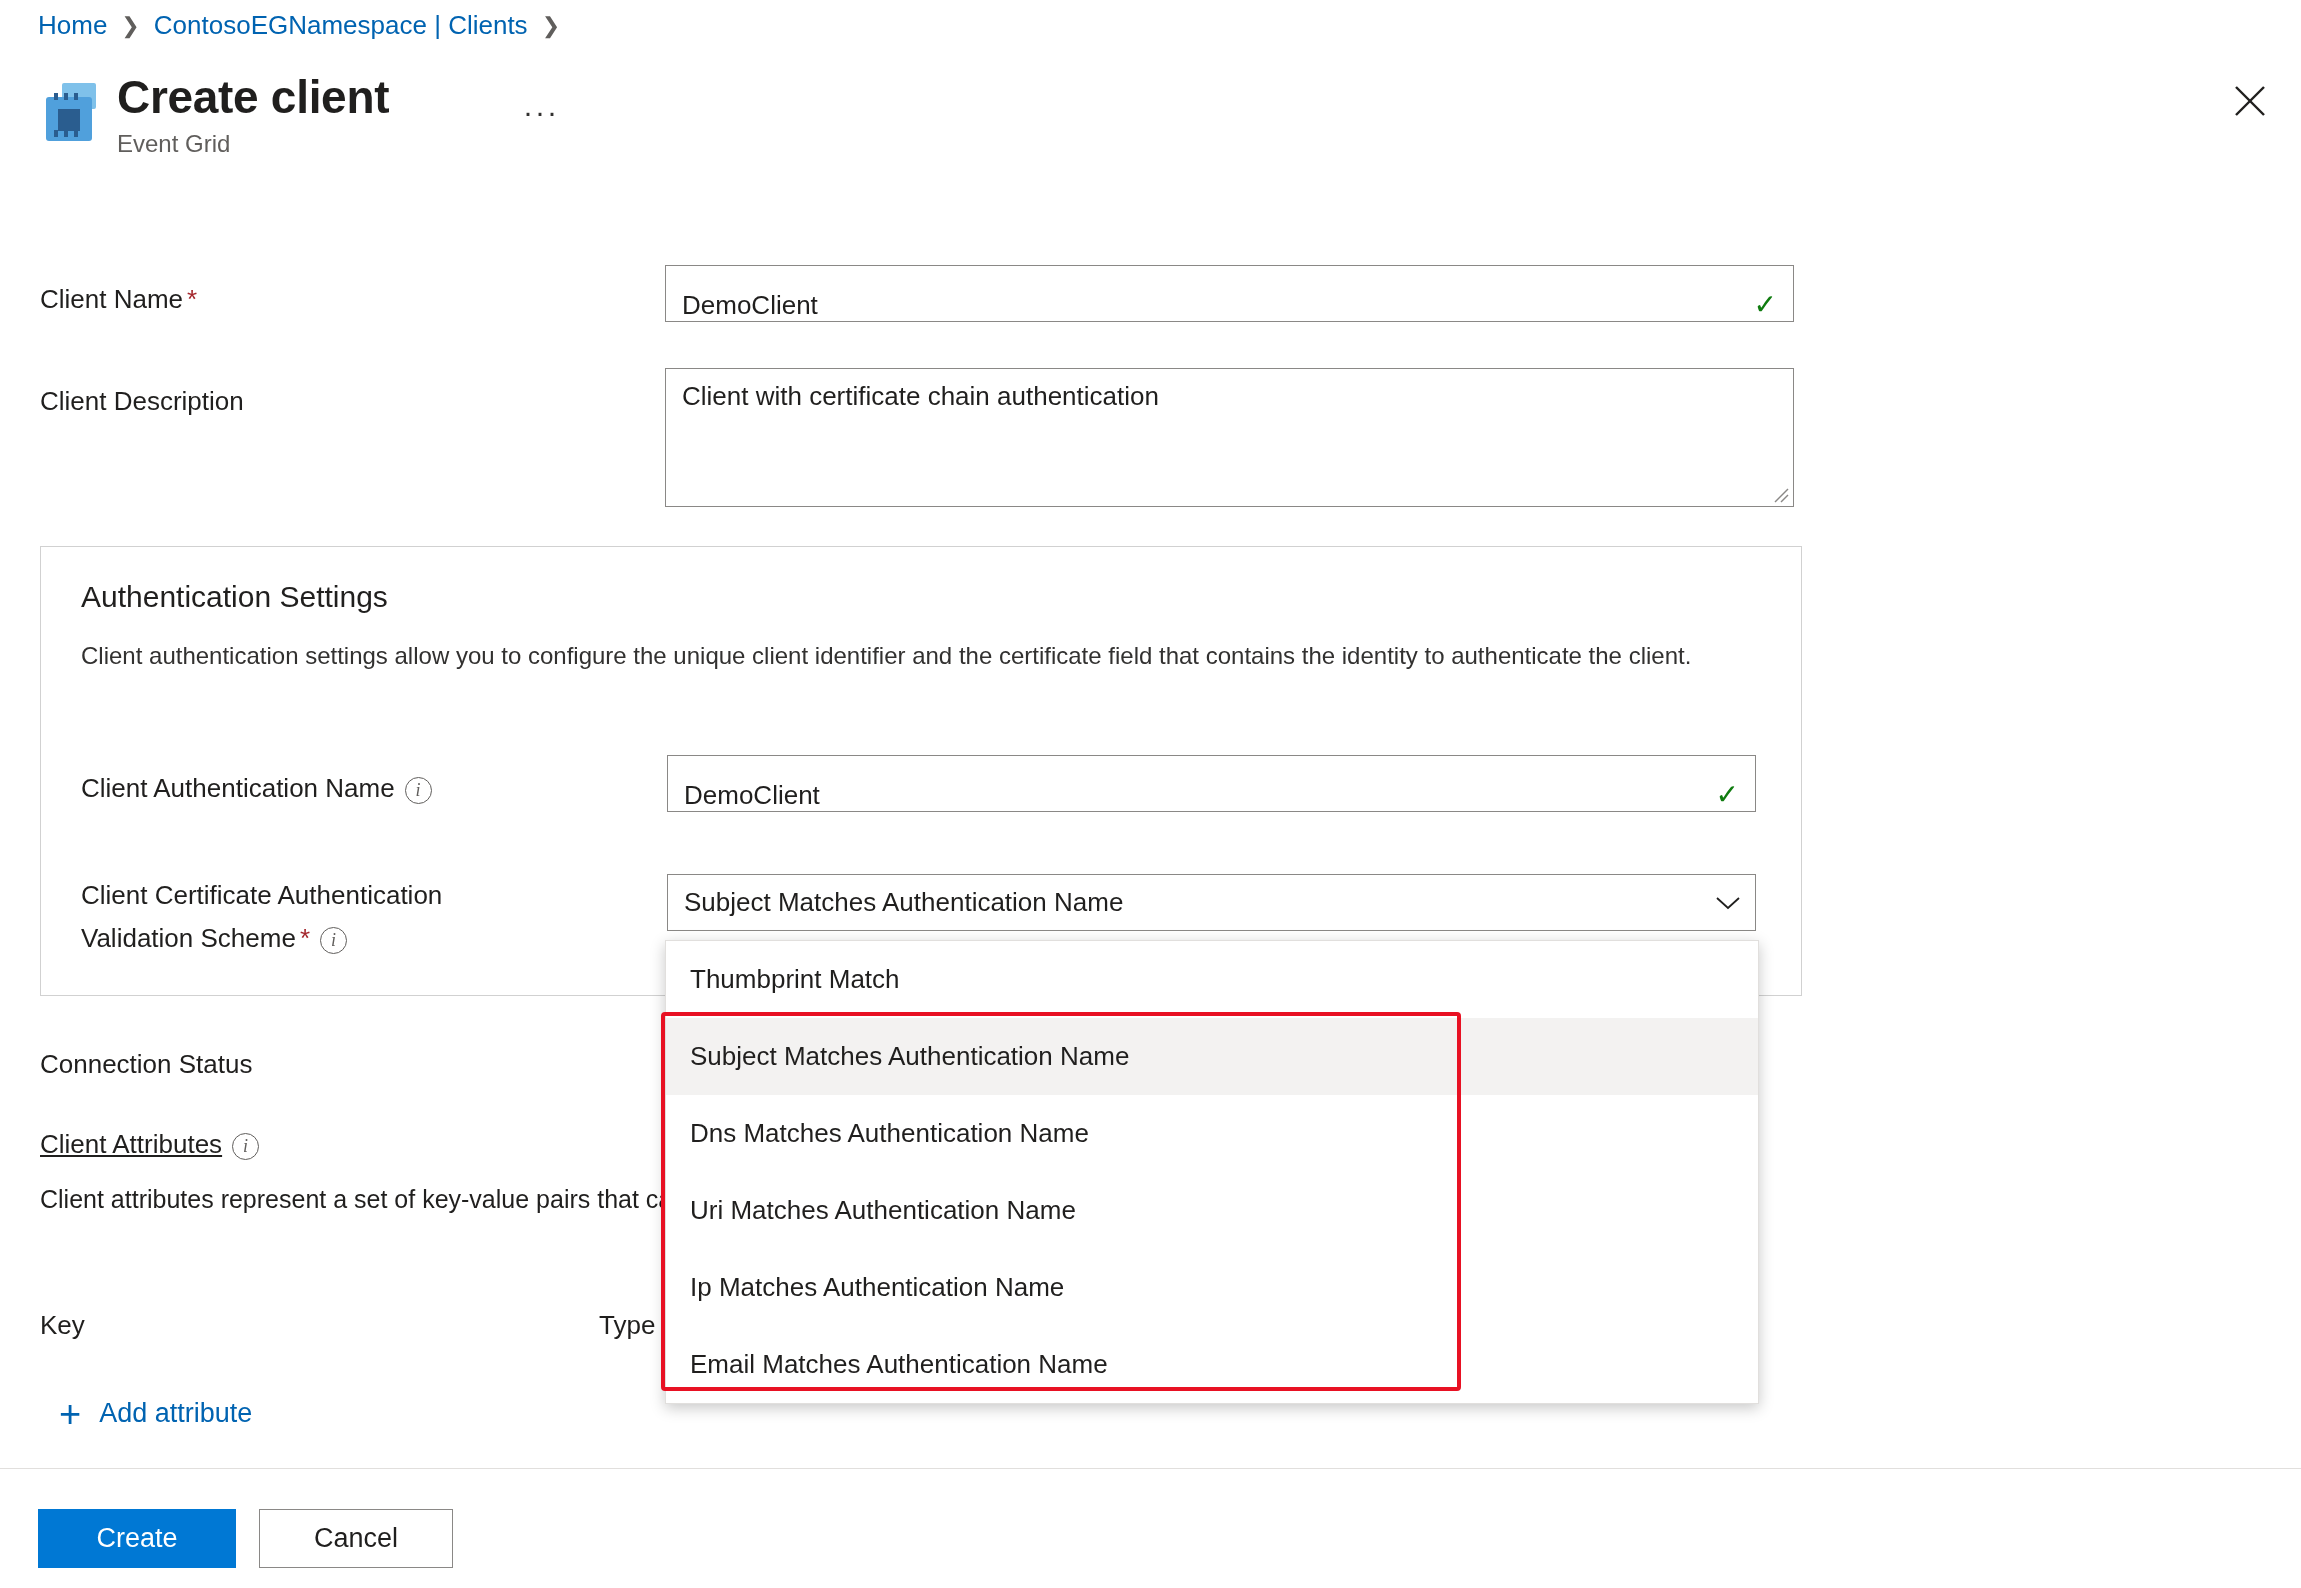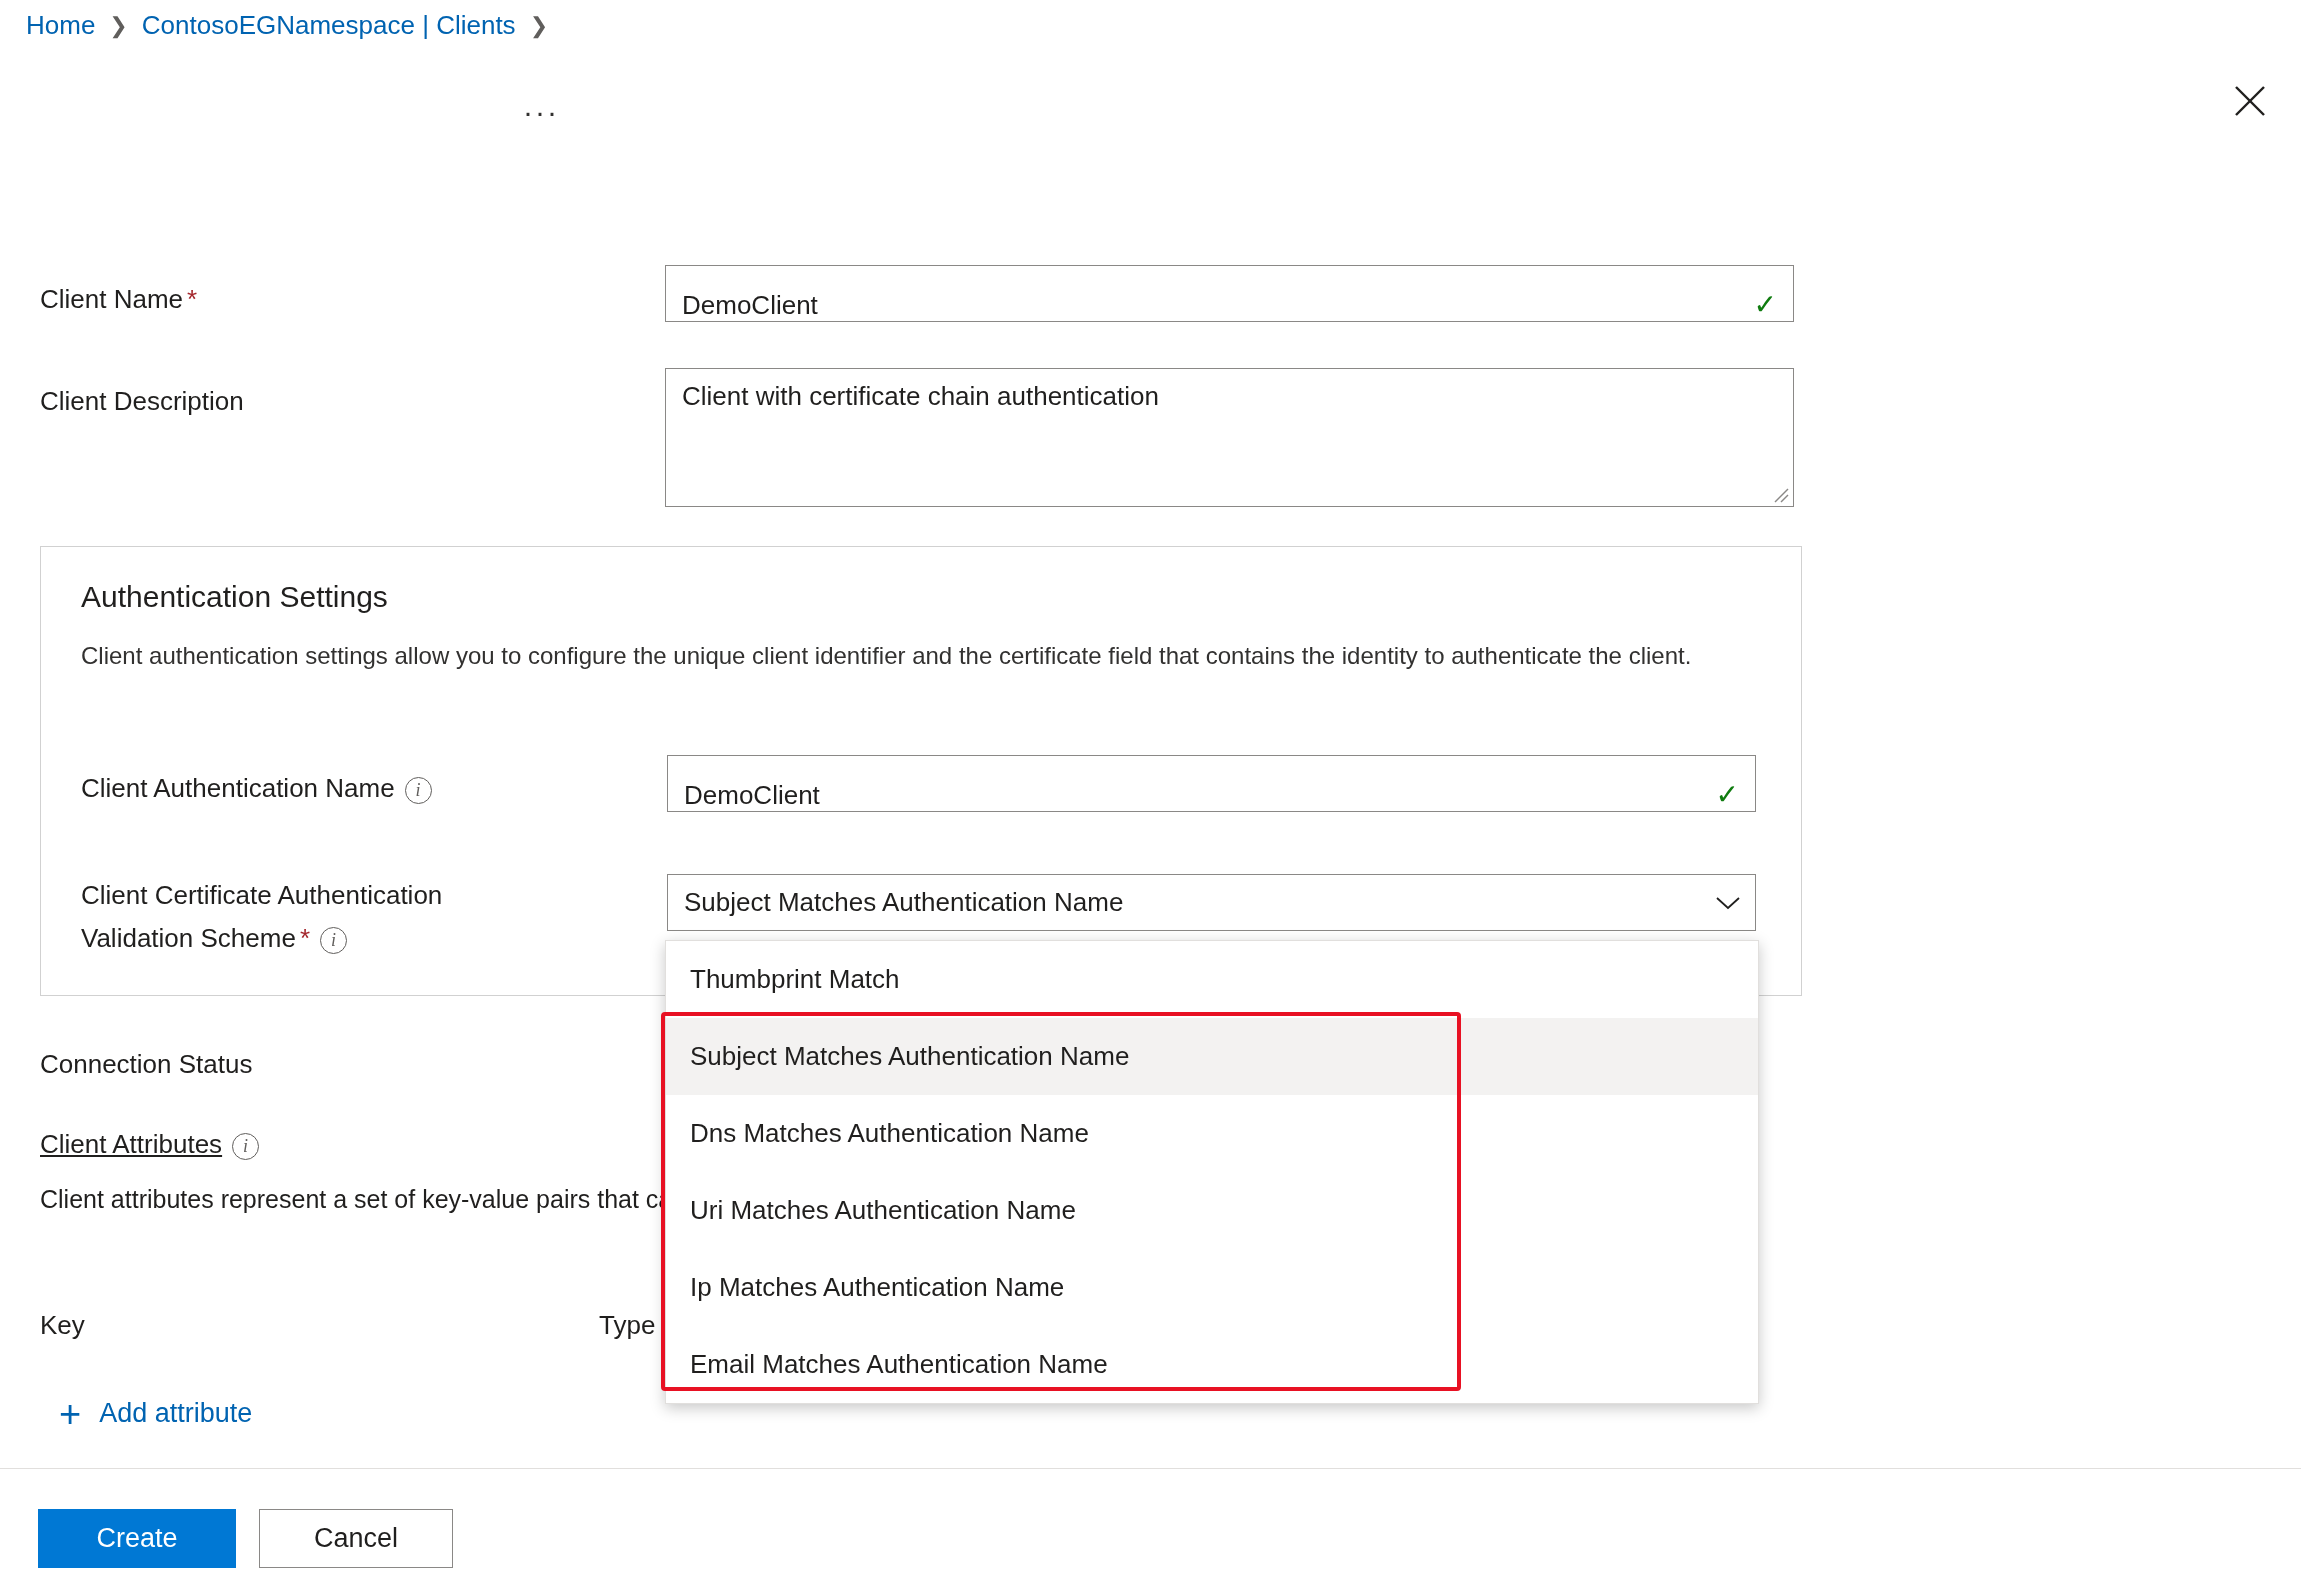--- a/index.html
+++ b/index.html
@@ -8,21 +8,21 @@
     width: 2302px; height: 1589px;
     background: #ffffff;
     font-family: "Liberation Sans", sans-serif;
     color: #201f1e;
     overflow: hidden;
   }
   .page { position: relative; width: 2302px; height: 1589px; }
 
   
   .breadcrumb {
-    position: absolute; left: 26px; top: 10px;
+    position: absolute; left: 38px; top: 10px;
     display: flex; align-items: center; gap: 14px;
     font-size: 26px;
   }
   .crumb-link { color: #0063b1; cursor: pointer; }
   .crumb-sep {
     color: #605e5c; font-size: 22px;
   }
 
   
   .title-row {
@@ -181,20 +181,37 @@
 
 <div class="page">
 
   <div class="breadcrumb">
     <span class="crumb-link">Home</span>
     <span class="crumb-sep">❯</span>
     <span class="crumb-link">ContosoEGNamespace | Clients</span>
     <span class="crumb-sep">❯</span>
   </div>
 
+  <div class="title-row">
+    <div class="app-icon">
+      <div class="chip2"></div>
+      <div class="chip"></div>
+      <div class="core"></div>
+      <div class="pin" style="left:16px; top:14px;"></div>
+      <div class="pin" style="left:26px; top:14px;"></div>
+      <div class="pin" style="left:36px; top:14px;"></div>
+      <div class="pin" style="left:16px; top:51px;"></div>
+      <div class="pin" style="left:26px; top:51px;"></div>
+      <div class="pin" style="left:36px; top:51px;"></div>
+    </div>
+    <div class="title-text">
+      <h1>Create client</h1>
+      <div class="title-sub">Event Grid</div>
+    </div>
+  </div>
   <div class="ellipsis-btn">···</div>
 
   <div class="close-btn">
     <svg width="40" height="40" viewBox="0 0 40 40">
       <line x1="6" y1="6" x2="34" y2="34" stroke="#201f1e" stroke-width="2.4"></line>
       <line x1="34" y1="6" x2="6" y2="34" stroke="#201f1e" stroke-width="2.4"></line>
     </svg>
   </div>
 
   <div class="form-label" style="left:40px; top:284px;">

